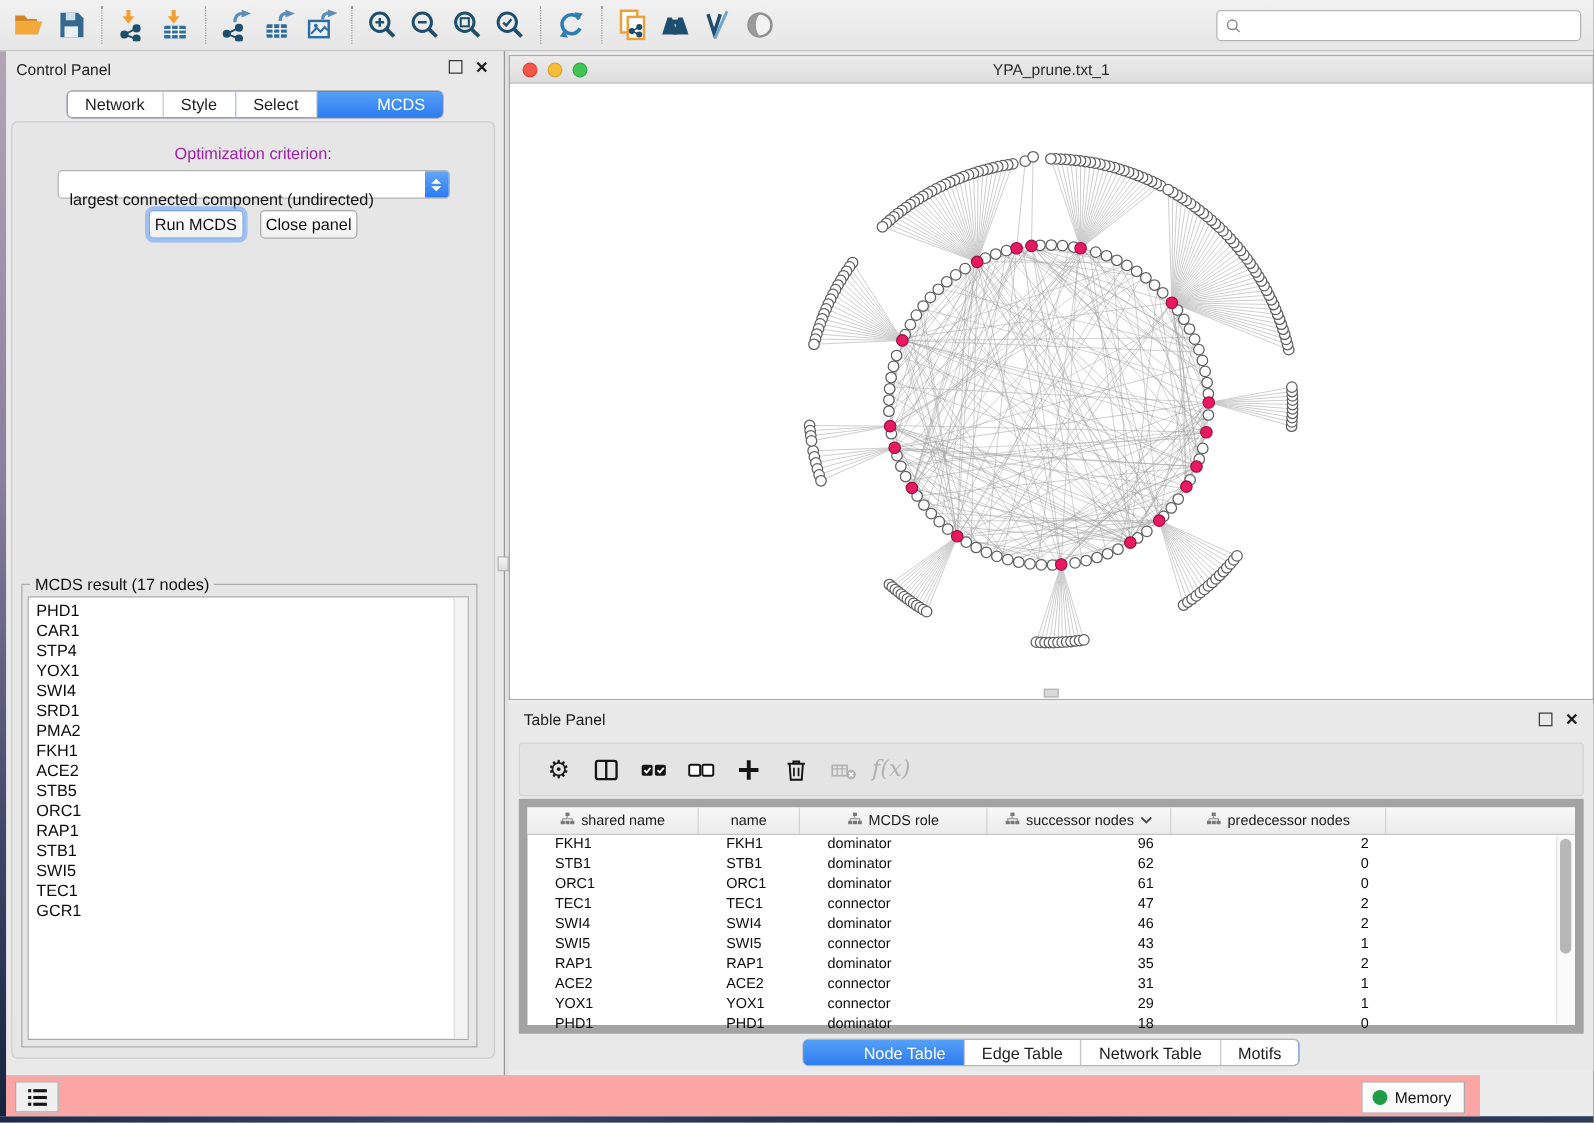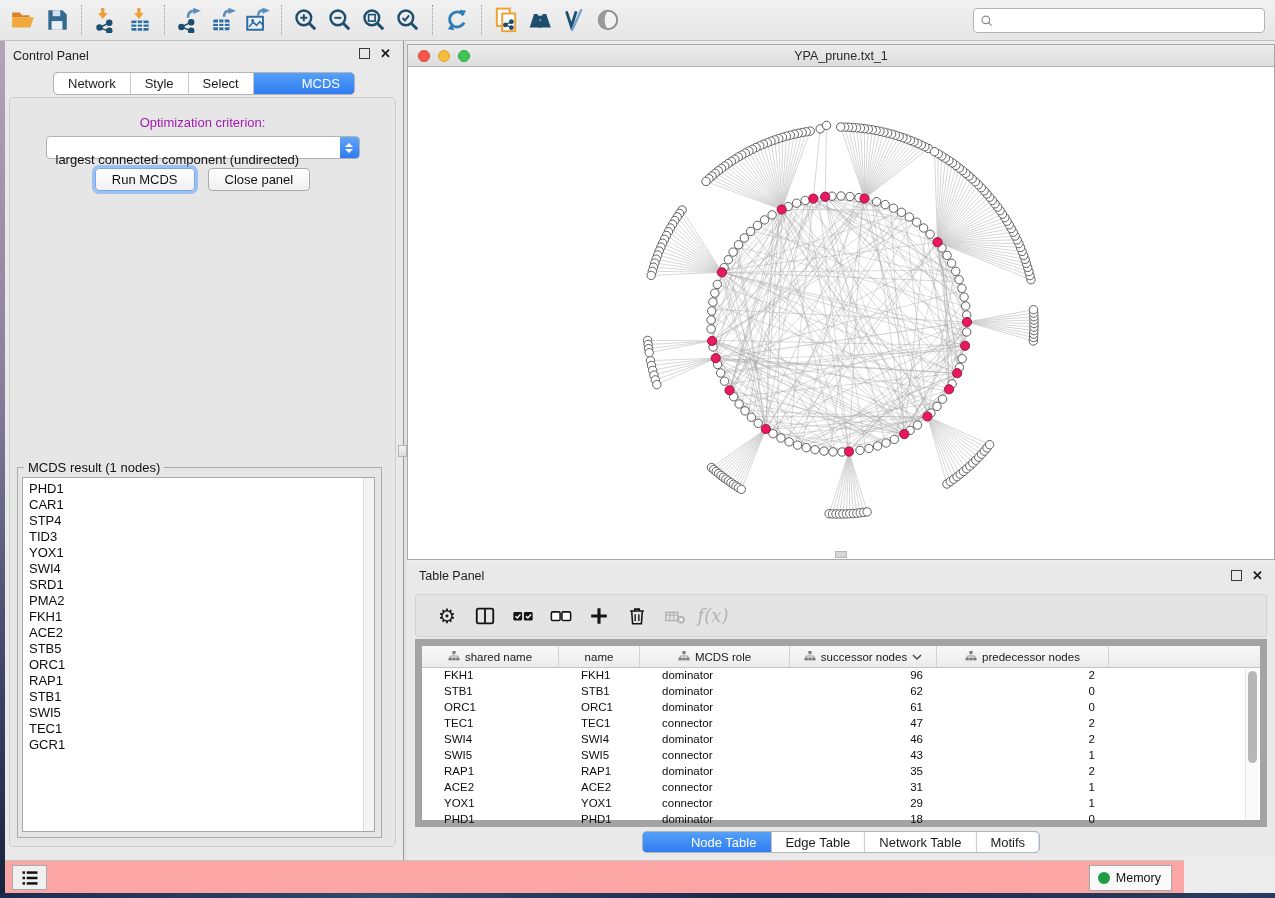--- a/index.html
+++ b/index.html
@@ -47,21 +47,21 @@
   .crit-label { position:absolute; top:17px; width:100%; text-align:center; font-size:13px; color:#a21caf; }
   .crit-select { position:absolute; top:38px; left:50%; transform:translateX(-50%); width:314px; height:23px;
     background:#fff; border:1px solid #b2b2b2; border-radius:4px; display:flex; align-items:center; font-size:13px; }
   .crit-select .val { flex:1; padding-left:9px; color:#111; white-space:nowrap;margin-top:23px; }
   .stepper { width:19px; height:21px; margin:0; border-radius:0 3px 3px 0;
     background:linear-gradient(#62a5f9,#2d7bf0); display:flex; flex-direction:column; align-items:center; justify-content:center; gap:2px; }
   .stepper i { display:block; width:0; height:0; border-left:4px solid transparent; border-right:4px solid transparent; }
   .stepper .up { border-bottom:4px solid #fff; }
   .stepper .dn { border-top:4px solid #fff; }
   .btn-row { position:absolute; top:70px; width:100%; display:flex; justify-content:center; gap:13px; }
-  .pbtn { height:23px; padding:0 16px; font-size:13px; color:#111;
+  .pbtn { height:23px; padding:0 4px; font-size:13px; color:#111;
     background:linear-gradient(#ffffff,#f0f0f0); border:1px solid #ababab; border-radius:4px;
     display:flex; align-items:center; }
   .pbtn.focus { box-shadow:0 0 0 3px rgba(110,165,250,.6); border-color:#7aa8e8; }
 
   .mcds-group { position:absolute; left:7px; right:13px; top:369px; height:371px;
     border:1px solid #ababab; }
   .mcds-legend { position:absolute; top:-8px; left:6px; background:#e6e6e6; padding:0 4px; font-size:13px; color:#111; }
   .mcds-list { position:absolute; left:4px; right:6px; top:9px; bottom:5px;
     background:#fff; border:1px solid #a8a8a8; overflow:hidden; }
   .mcds-scroll { position:absolute; right:0; top:0; bottom:0; width:11px; background:#f3f3f3; border-left:1px solid #dcdcdc; }
@@ -287,27 +287,26 @@
             <i class="up"></i>
             <i class="dn"></i>
           </span>
       </div>
       <div class="btn-row">
         <div class="pbtn focus">Run MCDS</div>
         <div class="pbtn">Close panel</div>
       </div>
 
       <div class="mcds-group">
-        <div class="mcds-legend">MCDS result (1 nodes)</div>
+        <div class="mcds-legend">MCDS result (17 nodes)</div>
         <div class="mcds-list">
           <div class="mcds-items" id="mcds-items">
               <div>PHD1</div>
               <div>CAR1</div>
               <div>STP4</div>
-              <div>TID3</div>
               <div>YOX1</div>
               <div>SWI4</div>
               <div>SRD1</div>
               <div>PMA2</div>
               <div>FKH1</div>
               <div>ACE2</div>
               <div>STB5</div>
               <div>ORC1</div>
               <div>RAP1</div>
               <div>STB1</div>

